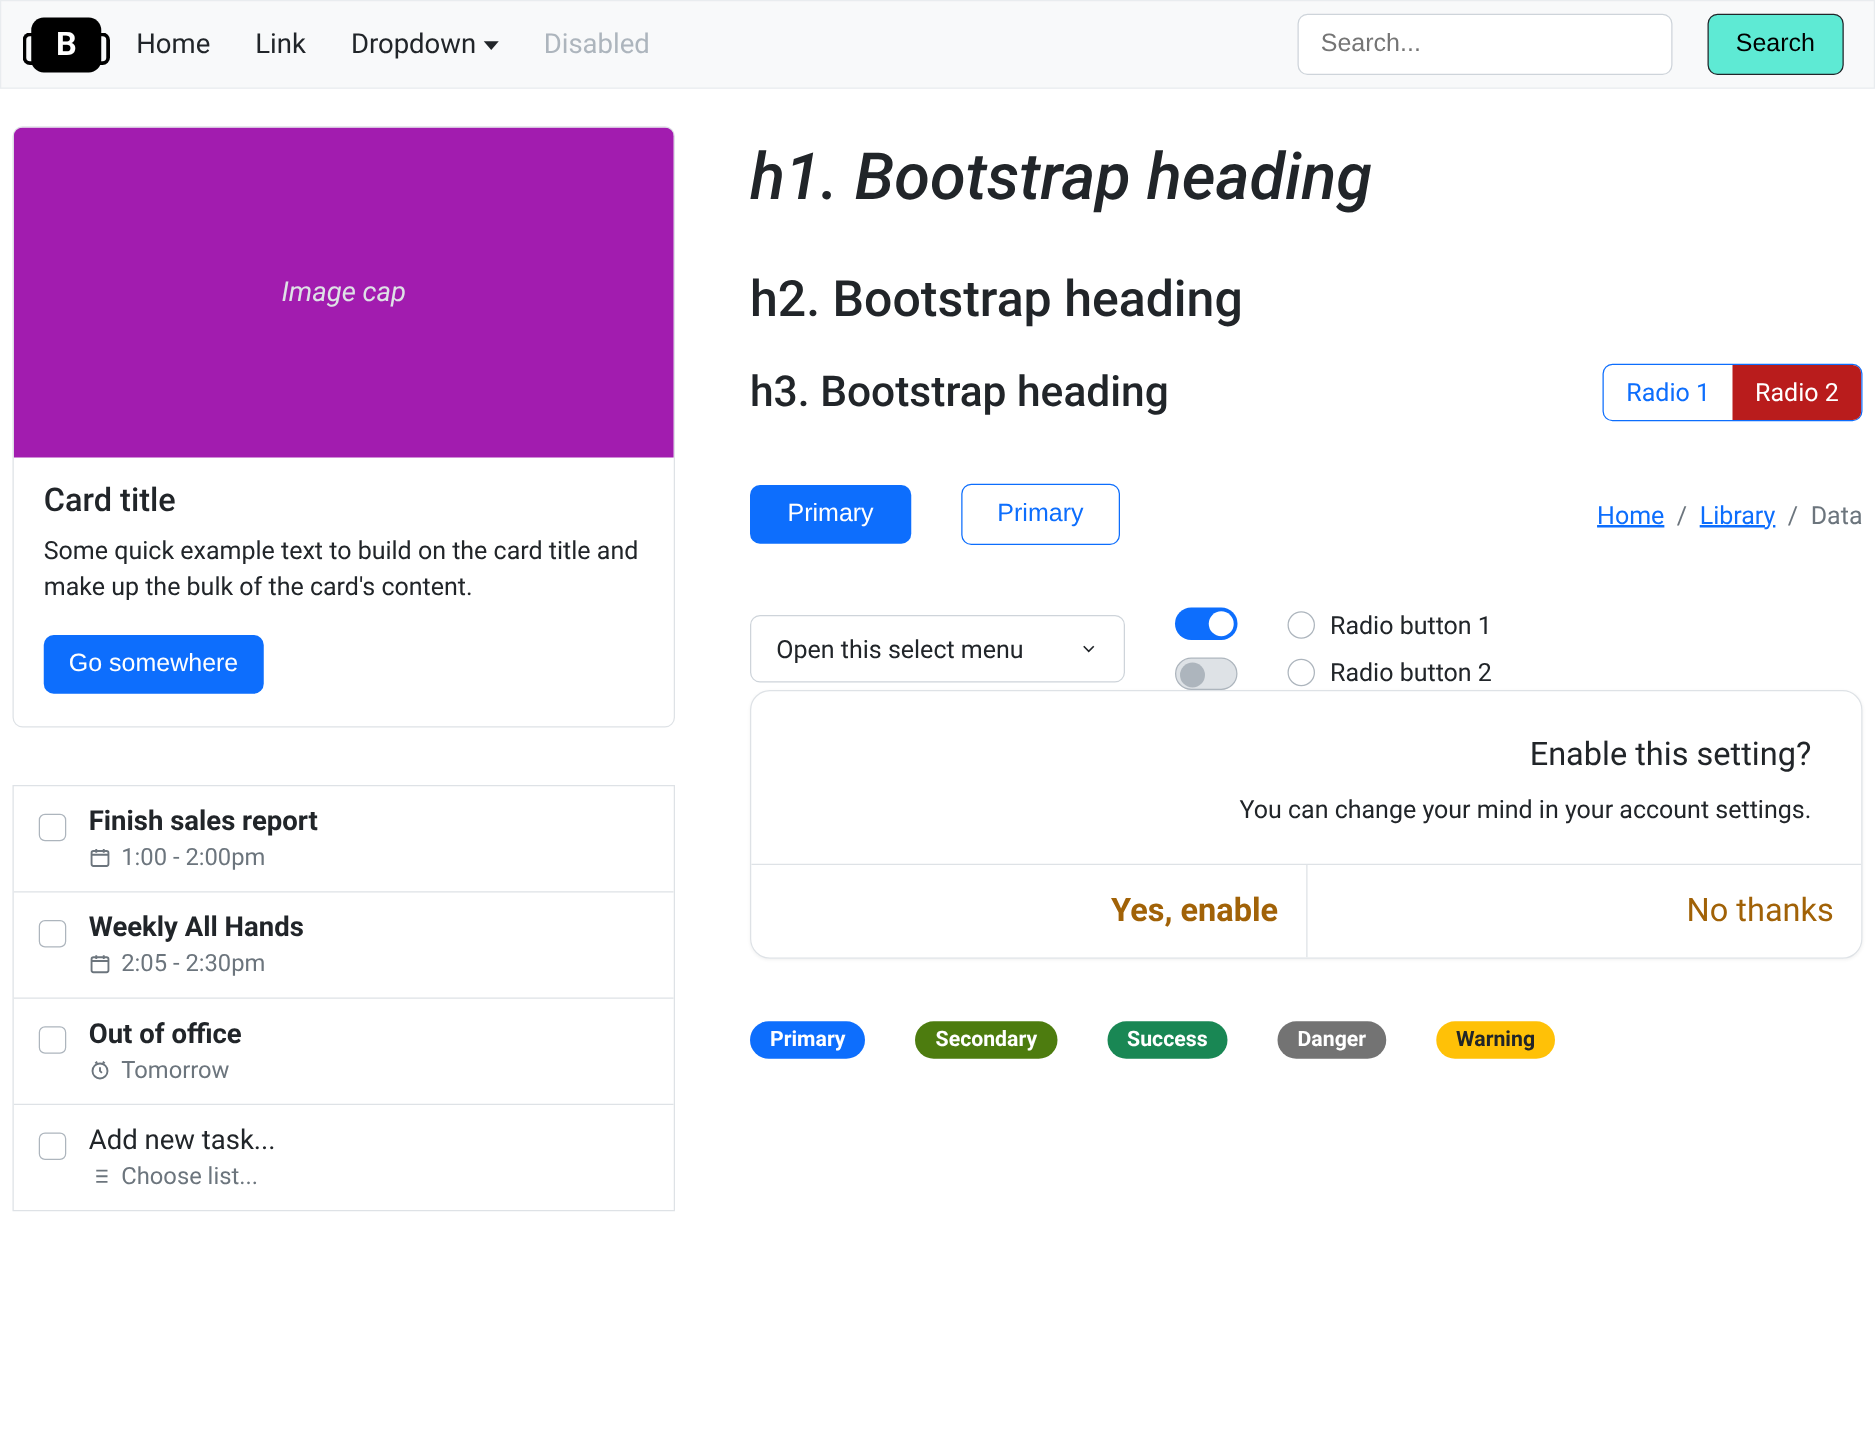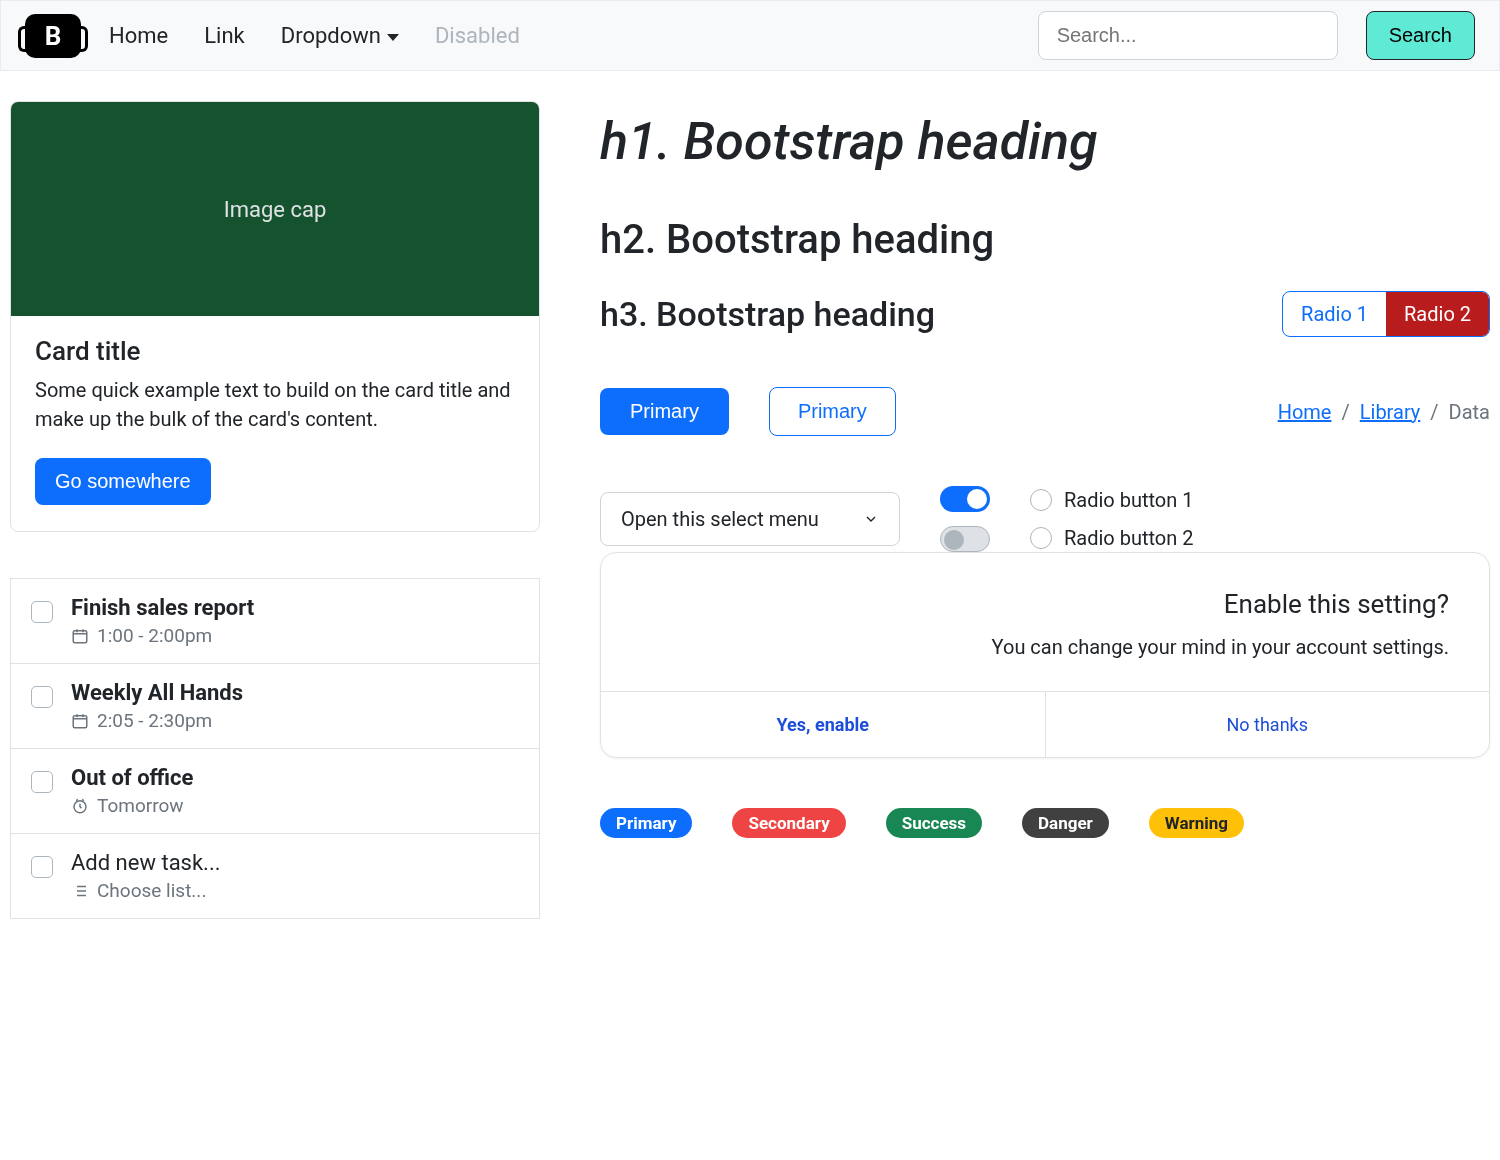--- a/index.html
+++ b/index.html
@@ -19,21 +19,21 @@
   .search-input { border:1px solid #ced4da; border-radius:8px; padding:12px 18px; font-size:20px; width:300px; color:#6c757d; }
   .search-btn { border:1px solid #212529; background:#5eead4; border-radius:8px; padding:12px 22px; font-size:20px; cursor:pointer; }
 
   
   .page { display:flex; gap:60px; padding:30px 10px 30px 10px; }
   .col-left { width:530px; flex-shrink:0; }
   .col-right { flex:1; }
 
   
   .card { border:1px solid #dee2e6; border-radius:8px; overflow:hidden; }
-  .card-img { background:#14532d; color:#dee2e6; height:214px; display:flex; align-items:center; justify-content:center; font-size:22px; }
+  .card-img { background:#a21caf; color:#dee2e6; height:264px; display:flex; align-items:center; justify-content:center; font-size:22px;font-style:italic; }
   .card-body { padding:20px 24px 26px; }
   .card-title { font-size:26px; font-weight:500; margin-bottom:10px; }
   .card-text { font-size:20px; line-height:1.45; margin-bottom:24px; }
   .btn-primary { background:#0d6efd; color:#fff; border:none; border-radius:8px; padding:12px 20px; font-size:20px; cursor:pointer; }
   .btn-outline-primary { background:#fff; color:#0d6efd; border:1px solid #0d6efd; border-radius:8px; padding:12px 28px; font-size:20px; cursor:pointer; }
 
   
   .task-list { margin-top:46px; border:1px solid #dee2e6; border-radius:0; overflow:hidden; }
   .task-item { display:flex; align-items:flex-start; gap:18px; padding:16px 20px; border-bottom:1px solid #dee2e6; }
   .task-item:last-child { border-bottom:none; }
@@ -71,30 +71,30 @@
   .radio-col { display:flex; flex-direction:column; gap:14px; }
   .radio-option { display:flex; align-items:center; gap:12px; font-size:20px; }
   .radio-circle { width:22px; height:22px; border:1.5px solid #adb5bd; border-radius:50%; }
 
   
   .dialog { border:1px solid #dee2e6; border-radius:16px; box-shadow:0 1px 3px rgba(0,0,0,0.06); overflow:hidden; }
   .dialog-body { text-align:right; padding:36px 40px 30px; }
   .dialog-title { font-size:26px; font-weight:400; margin-bottom:14px; }
   .dialog-text { font-size:20px; color:#212529; line-height:1.4; }
   .dialog-actions { display:flex; border-top:1px solid #dee2e6; }
-  .dialog-btn { flex:1; padding:22px; font-size:18px; color:#1d4ed8; text-align:center; cursor:pointer; }
+  .dialog-btn { flex:1; padding:22px; font-size:26px; color:#a16207; text-align:right; cursor:pointer; }
   .dialog-btn:first-child { border-right:1px solid #dee2e6; font-weight:700; }
 
   
   .badge-row { display:flex; gap:40px; margin-top:50px; align-items:center; }
   .badge { border-radius:18px; padding:5px 16px; font-size:17px; font-weight:700; color:#fff; }
   .badge.primary { background:#0d6efd; }
-  .badge.secondary { background:#ef4444; }
+  .badge.secondary { background:#4d7c0f; }
   .badge.success { background:#198754; }
-  .badge.danger { background:#404040; }
+  .badge.danger { background:#737373; }
   .badge.warning { background:#ffc107; color:#212529; }
 </style>
 </head>
 <body>
 
 <nav class="navbar">
   <div class="brand-badge">B</div>
   <div class="nav-links">
     <a class="nav-link">Home</a>
     <a class="nav-link">Link</a>

